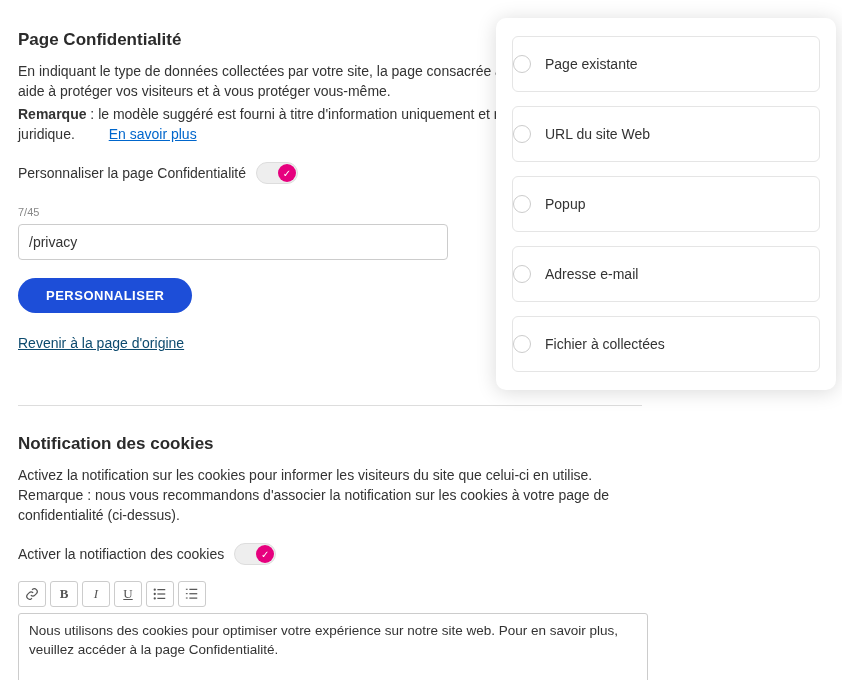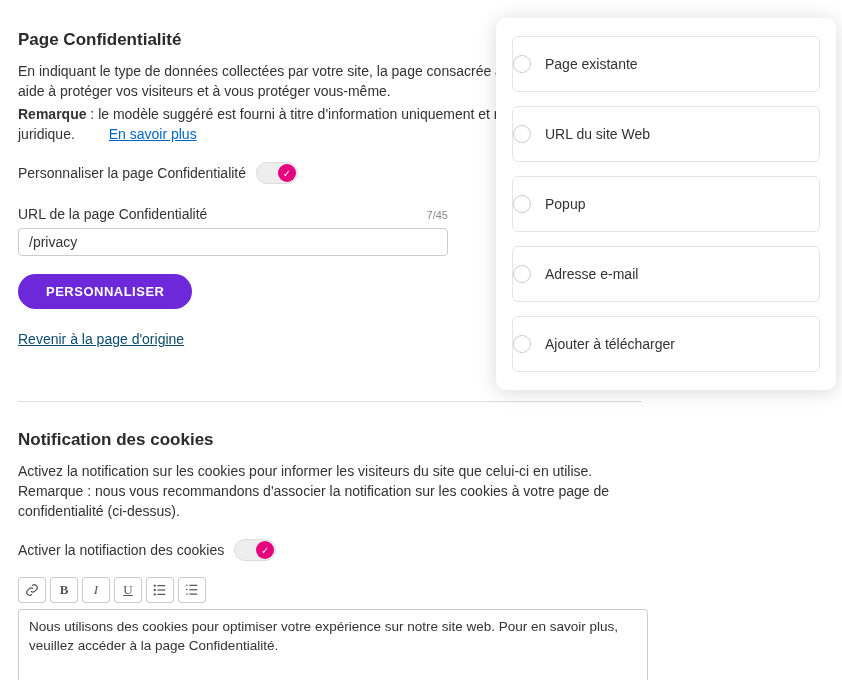--- a/index.html
+++ b/index.html
@@ -84,30 +84,30 @@
     .field-label {
       font-size: 14px;
       color: #333;
     }
     .counter {
       font-size: 11px;
       color: #888;
     }
     .text-input {
       width: 430px;
-      height: 28px;
+      height: 36px;
       border: 1px solid #ccc;
       border-radius: 4px;
       padding: 0 10px;
       font-size: 14px;
       color: #333;
     }
     .btn-primary {
       margin-top: 18px;
-      background: #6d28d9;
+      background: #1d4ed8;
       color: #fff;
       border: none;
       border-radius: 20px;
       padding: 10px 28px;
       font-size: 13px;
       font-weight: 600;
       letter-spacing: 0.5px;
       cursor: pointer;
     }
     .reset-link {
@@ -234,21 +234,20 @@
 
   <div class="row">
     <span class="label-inline">Personnaliser la page Confidentialité</span>
     <div class="toggle">
       <div class="toggle-knob">✓</div>
     </div>
   </div>
 
   <div class="field-group">
     <div class="field-label-row">
-      <span class="field-label">URL de la page Confidentialité</span>
       <span class="counter">7/45</span>
     </div>
     <input type="text" class="text-input" value="/privacy" style="">
   </div>
 
   <button class="btn-primary">PERSONNALISER</button>
 
   <div>
     <a class="reset-link">Revenir à la page d'origine</a>
   </div>
@@ -313,15 +312,15 @@
   <div class="option">
     <div class="radio"></div>
     <span class="option-label">Popup</span>
   </div>
   <div class="option">
     <div class="radio"></div>
     <span class="option-label">Adresse e-mail</span>
   </div>
   <div class="option" style="margin-bottom:0;">
     <div class="radio"></div>
-    <span class="option-label">Ajouter à télécharger</span>
+    <span class="option-label">Fichier à collectées</span>
   </div>
 </div>
 
 </body></html>

